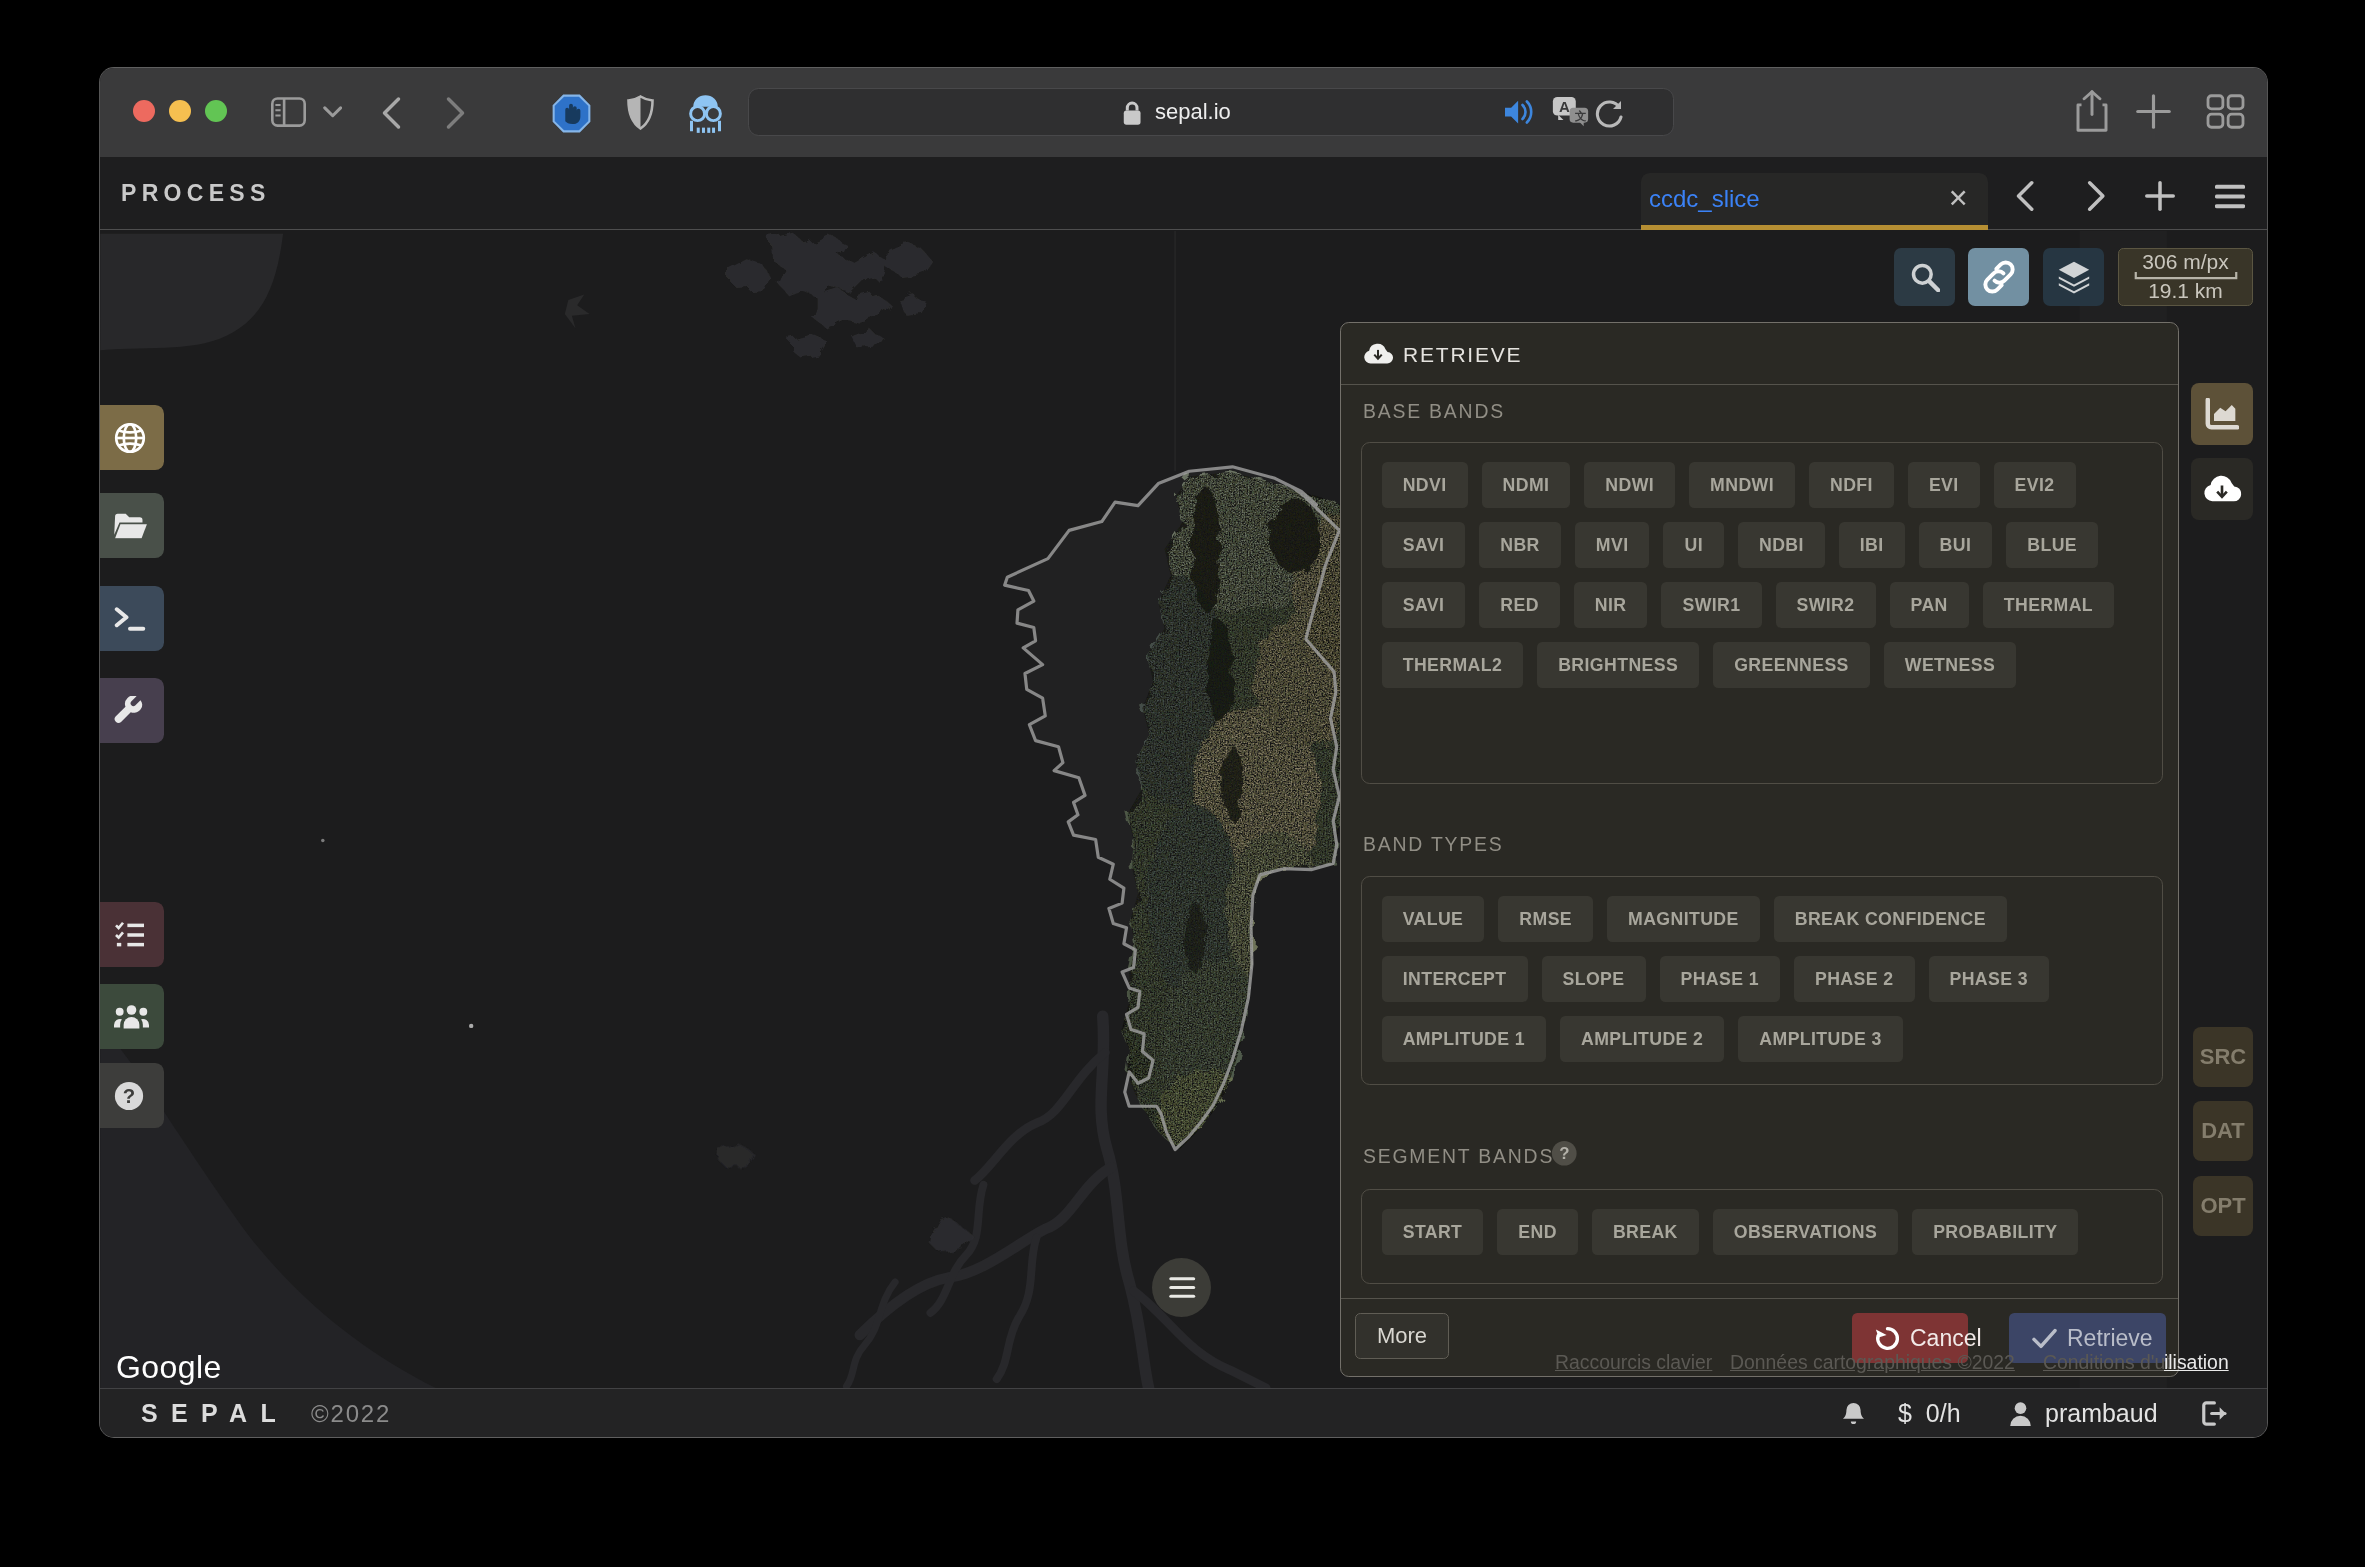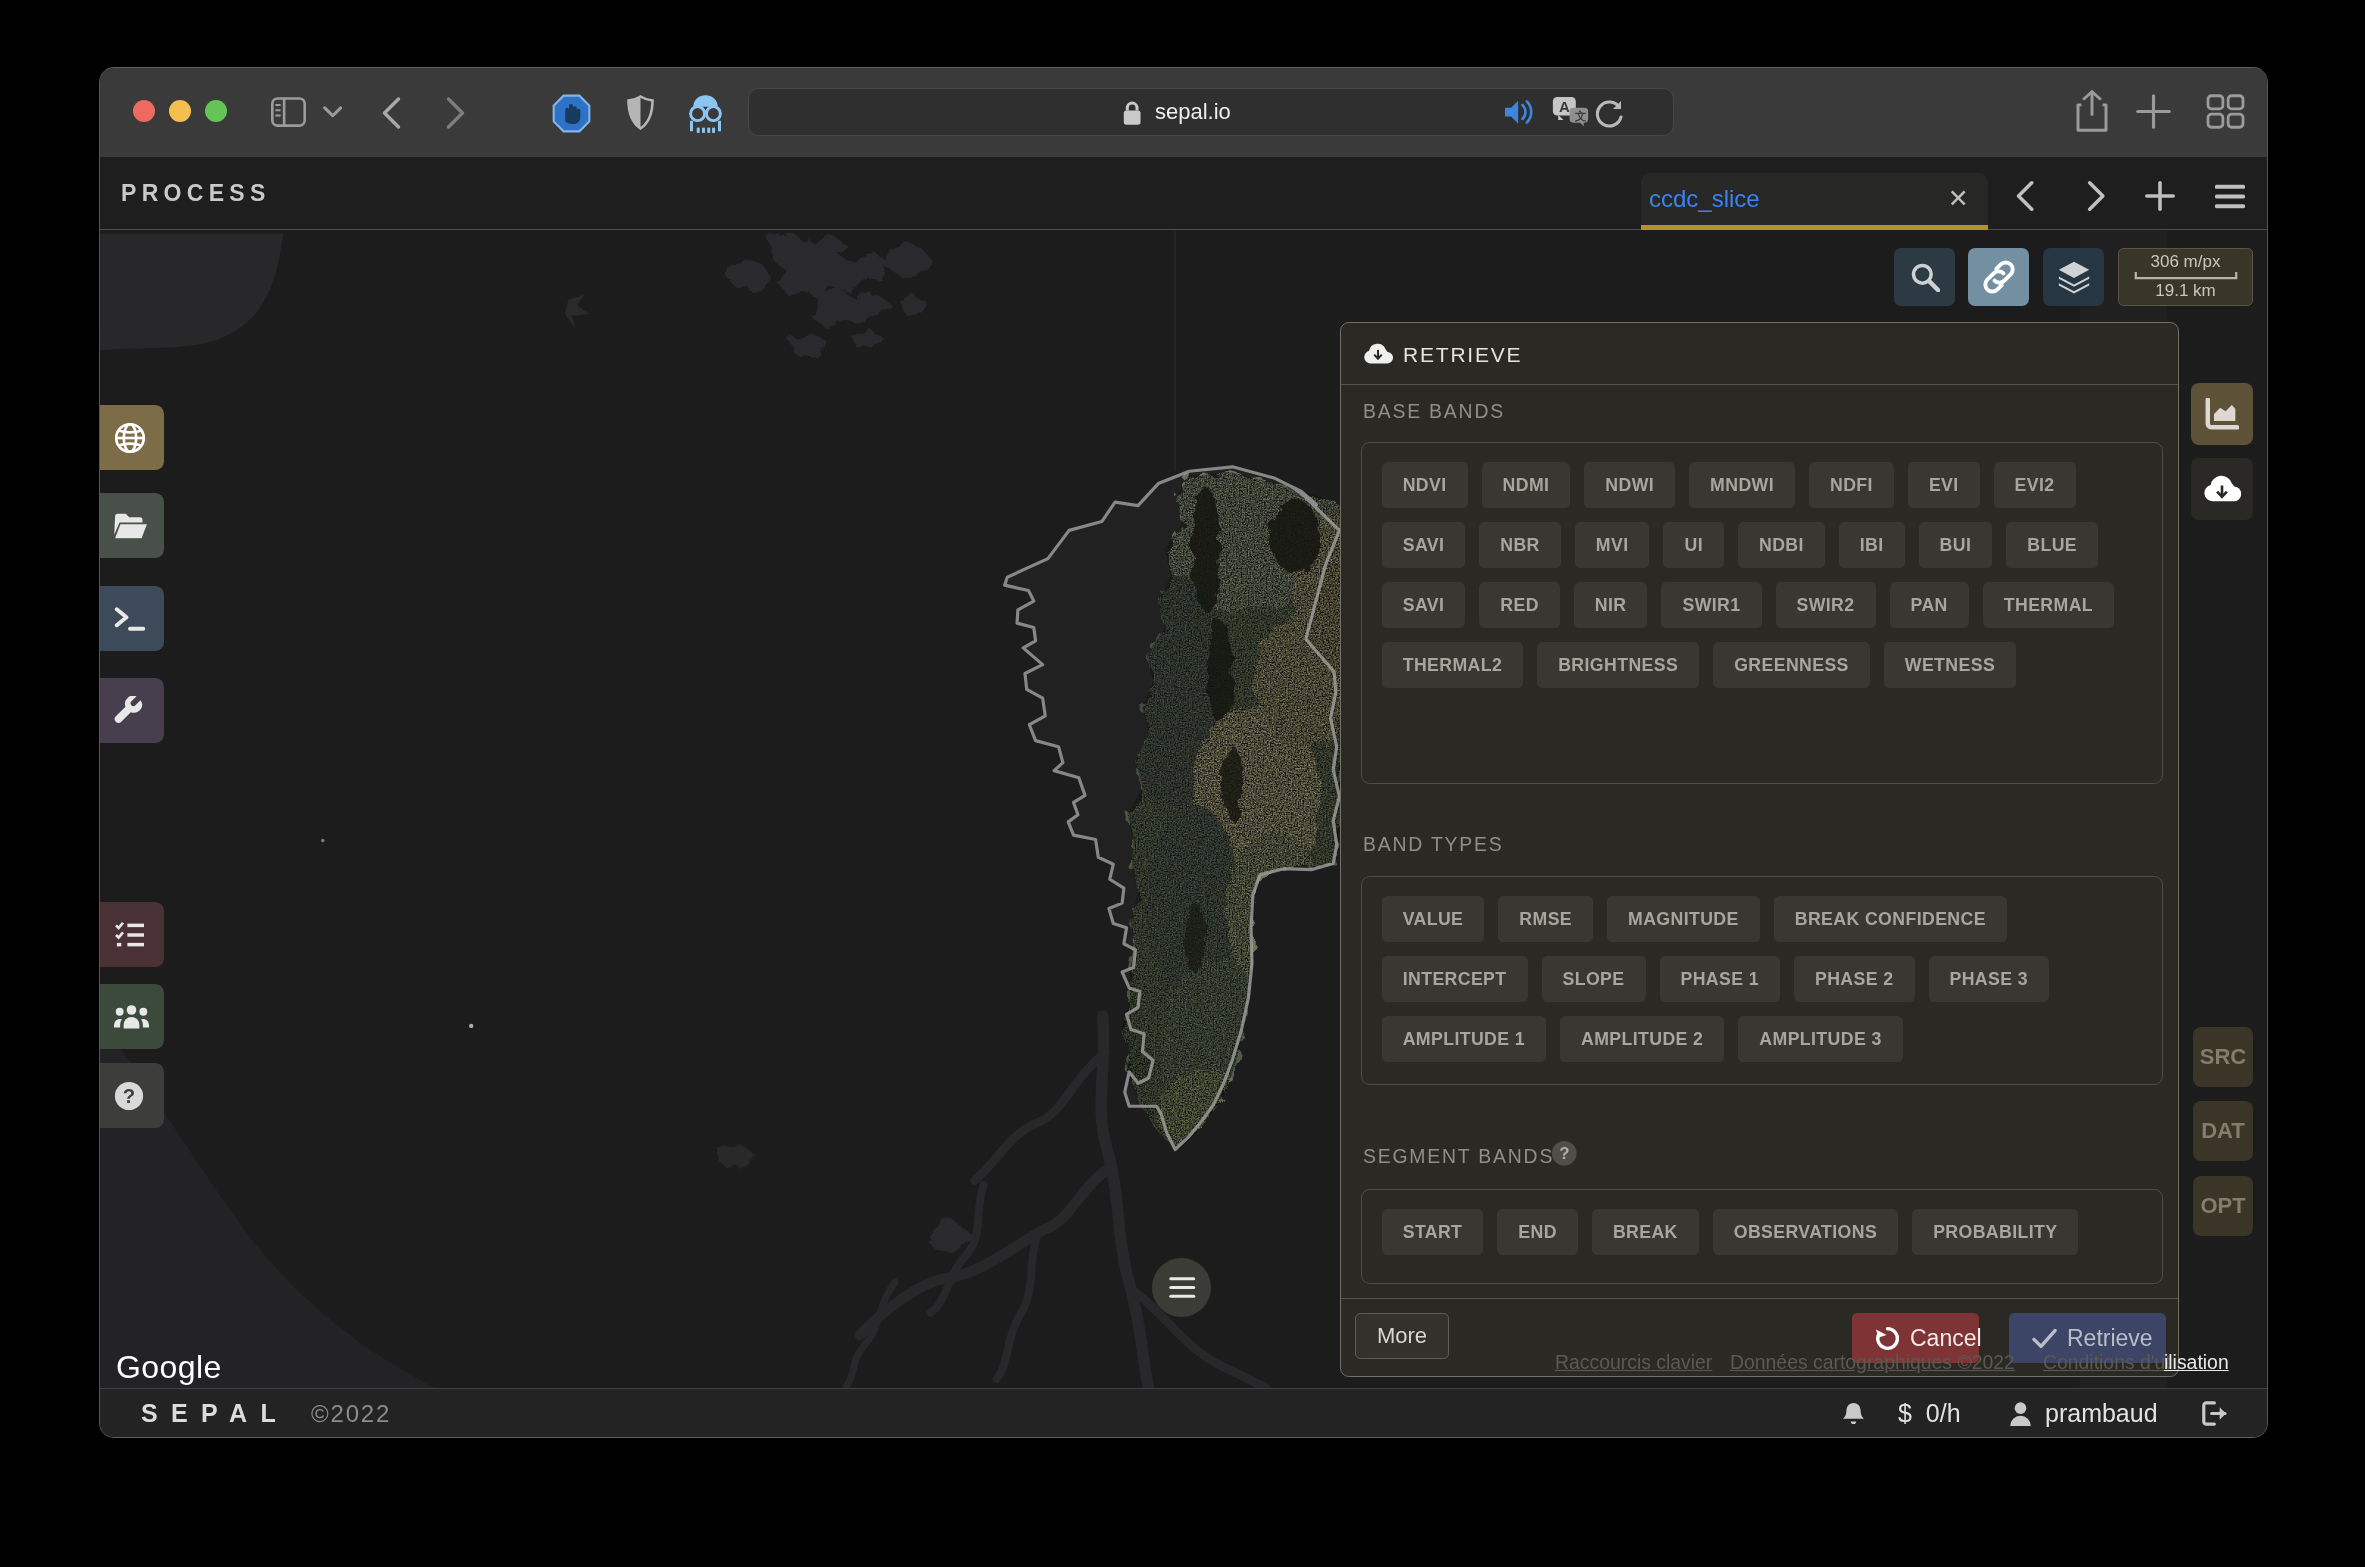--- a/index.html
+++ b/index.html
@@ -28,42 +28,42 @@
   
   .map { position:absolute; left:0; top:163px; width:2167px; height:1157px; background:#1c1c1d; }
   
   .ltool { position:absolute; left:-12.4px; width:76px; height:65px; border-radius:8.8px; }
   .ltool svg { position:absolute; left:26.5px; top:50%; transform:translateY(-50%); }
   
   .rbtn { position:absolute; top:180px; width:61px; height:58px; border-radius:7px; }
   .rbtn svg { position:absolute; left:50%; top:50%; transform:translate(-50%,-50%); }
   .scalebox { position:absolute; left:2018px; top:180px; width:135px; height:58px;
     background:#393528; border:1.8px solid #5b5642; border-radius:5.3px; color:#c9c6bd;
-    font-size:17px; text-align:center; }
+    font-size:21px; text-align:center; }
   
   .rcol { position:absolute; width:62px; height:62px; border-radius:8px; left:2091px; }
   .rcol svg { position:absolute; left:50%; top:50%; transform:translate(-50%,-50%); }
   .srcbtn { position:absolute; left:2093px; width:60px; height:60px; border-radius:8px;
     background:#3b3527; color:#847d6c; font-weight:bold; font-size:22px; text-align:center; line-height:60px; }
   
   .panel { position:absolute; left:1240px; top:254px; width:839px; height:1055px;
     background:#2a2924; border:0.9px solid #73706a; border-radius:8.8px; }
   .phead { position:absolute; left:0; top:0; width:100%; height:62px; border-bottom:0.9px solid #55534c; }
   .ptitle { position:absolute; left:62px; top:0; height:62px; line-height:64px; color:#e5e3df;
     font-size:21px; letter-spacing:1.8px; }
   .plabel { position:absolute; color:#918e85; font-size:19.4px; letter-spacing:1.8px; }
   .pbox { position:absolute; left:20.3px; width:802px; border:0.9px solid #504d45; border-radius:8.8px;
     padding:19.4px 0 0 19.4px; }
   .row { display:flex; gap:14px; margin-bottom:14px; }
   .bb { height:46px; line-height:46px; padding:0 21px; background:#383731; border-radius:5.3px;
     color:#a8a69c; font-weight:bold; font-size:17.7px; letter-spacing:0.4px; white-space:nowrap; }
   .pdiv { position:absolute; left:0; top:975px; width:100%; border-top:0.9px solid #55534c; }
   .morebtn { position:absolute; left:14px; top:990px; width:94px; height:46px; background:#32312c;
     border:1.8px solid #605d55; border-radius:5.3px; color:#d9d7d1; font-size:22px; text-align:center; line-height:44px; }
-  .cancelbtn { position:absolute; left:511px; top:990px; width:127px; height:50px; background:#7e3434;
+  .cancelbtn { position:absolute; left:511px; top:990px; width:116px; height:50px; background:#7e3434;
     border-radius:5.3px; color:#f2eae8; font-size:23px; }
   .retrbtn { position:absolute; left:668px; top:990px; width:157px; height:50px; background:#3c4566;
     border-radius:5.3px; color:#b9bdc9; font-size:23px; }
   
   .footer { position:absolute; left:0; top:1320px; width:100%; height:49px; background:#232324;
     border-top:0.9px solid #424244; }
   .attr { position:absolute; top:1283px; height:26.5px; color:#5b5954; font-size:19.4px;text-decoration:underline; }
   .google { position:absolute; left:16px; top:1281px; color:#fff; font-size:32px; letter-spacing:0.4px; }
 </style>
 </head>

